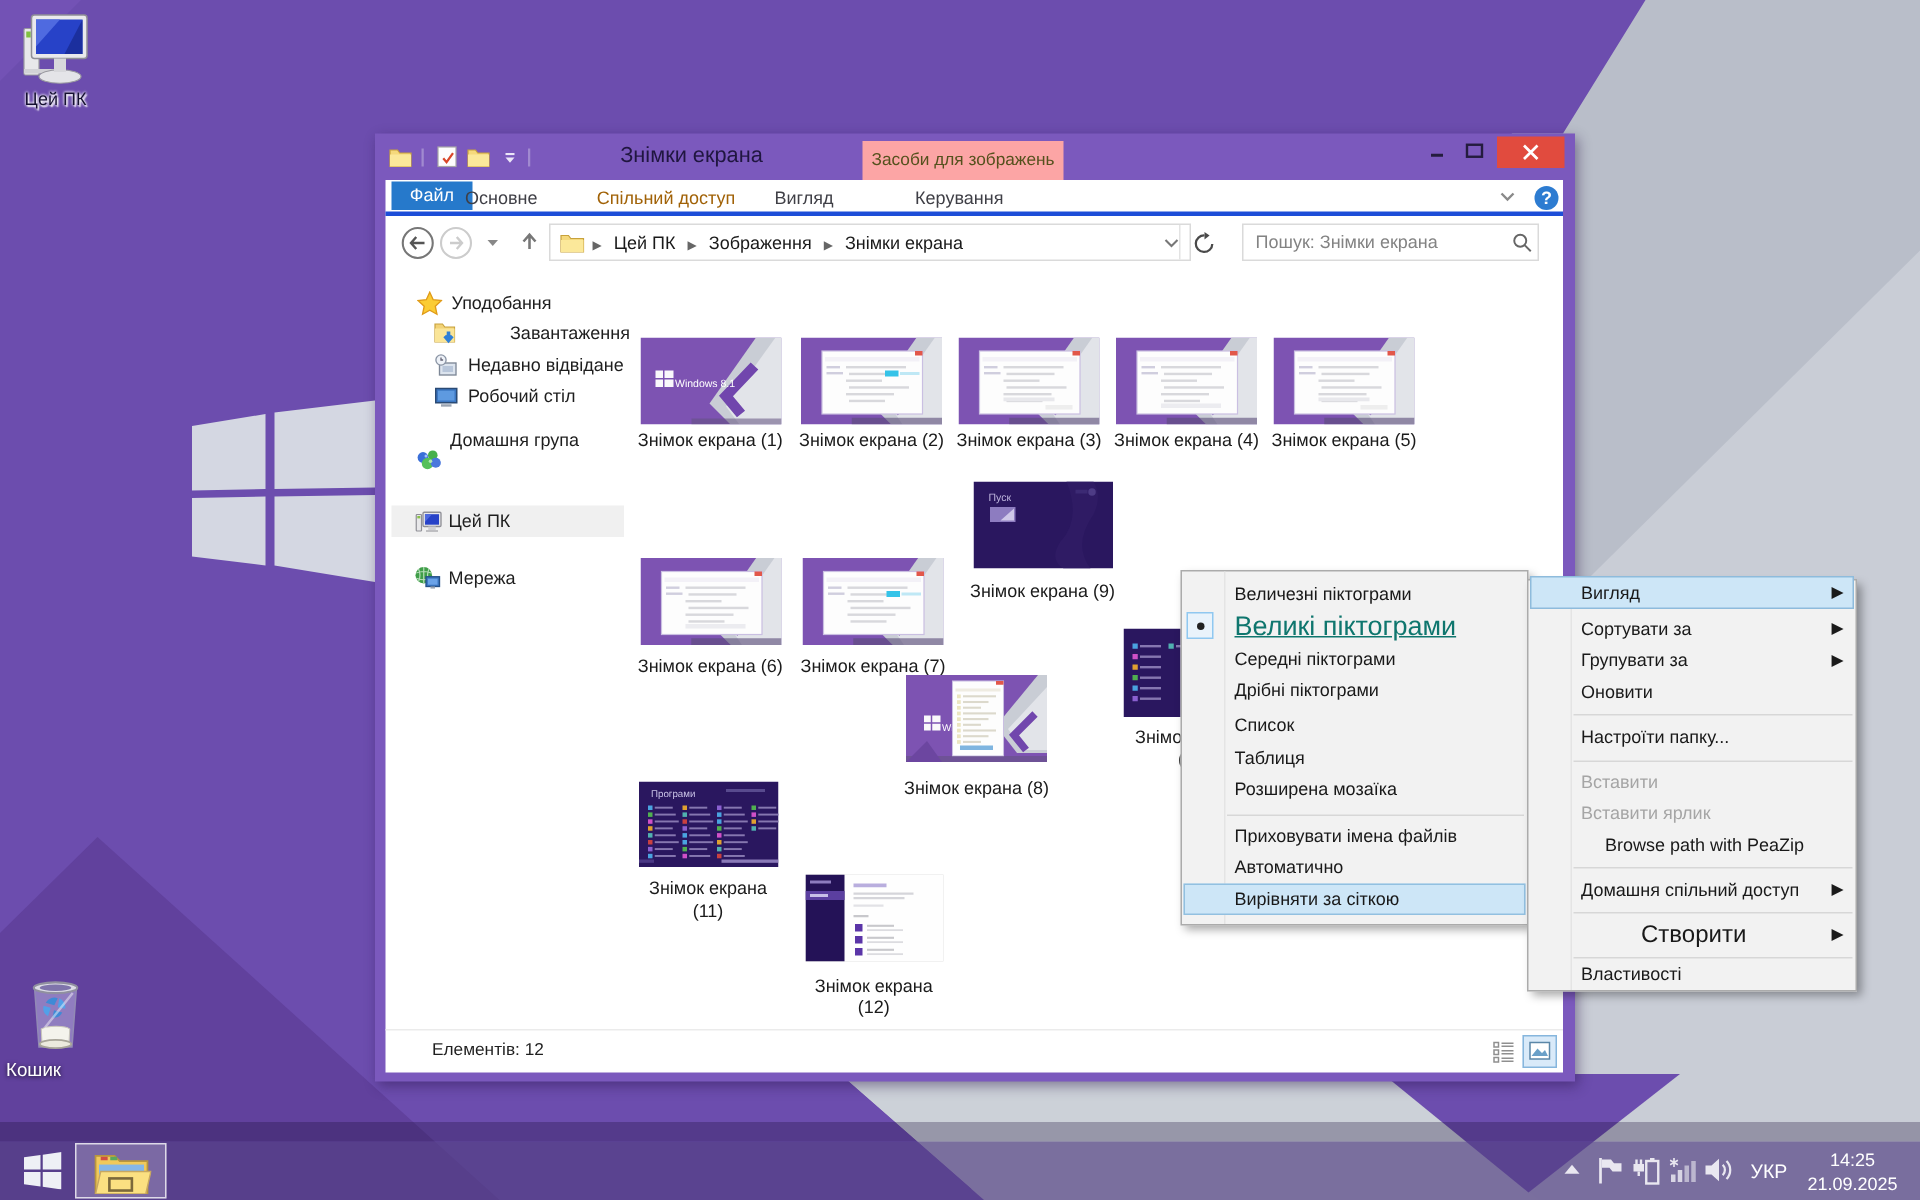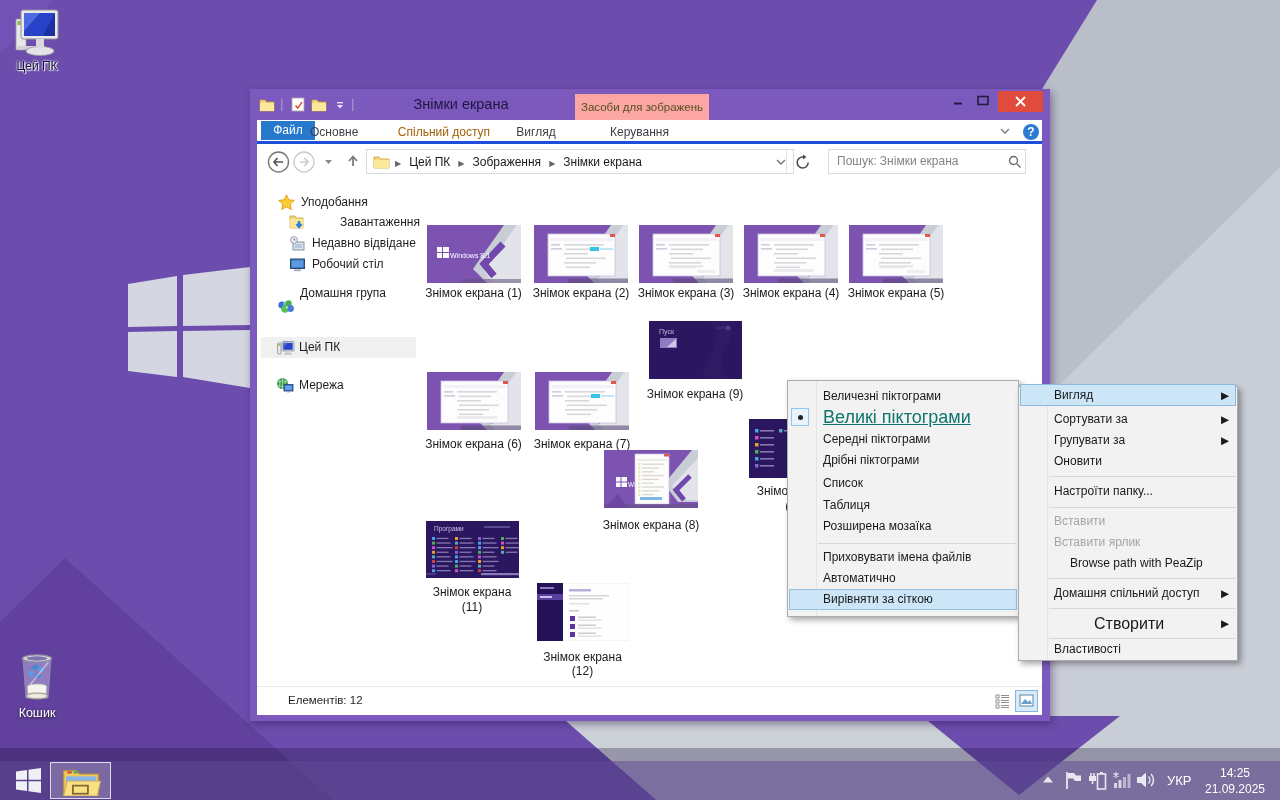--- a/index.html
+++ b/index.html
@@ -58,21 +58,21 @@
     <ellipse cx="19" cy="4.5" rx="14.5" ry="3.6" fill="#dcdce6" stroke="#90909f" stroke-width="1.4"></ellipse>
     <ellipse cx="19" cy="4.5" rx="10.5" ry="2.2" fill="#7f74ab"></ellipse>
     <path d="M9.5,32 C13,29.5 26,29.5 28.5,32 L28,41.5 C24,44 14,44 10,41.5 Z" fill="#f4f3ec" stroke="#c9c6bb" stroke-width="0.7"></path>
     <ellipse cx="19" cy="42" rx="10.5" ry="2.8" fill="#eceade" stroke="#a8a599" stroke-width="1.2"></ellipse>
     <path d="M12.5,14.5 a6.5,6.5 0 0 1 8,-3 l-2.3,4.6 z" fill="#3f8ad6"></path>
     <path d="M21.5,11.5 a6.5,6.5 0 0 1 4,7 l-5,-1 z" fill="#52a0e8"></path>
     <path d="M23.5,21 a6.5,6.5 0 0 1 -6.5,3.5 l1,-5 z" fill="#3f8ad6"></path>
     <path d="M14,23.5 a6.5,6.5 0 0 1 -3,-7 l4.8,1.4 z" fill="#52a0e8"></path>
     <line x1="30.5" y1="8" x2="12" y2="31" stroke="rgba(255,255,255,0.45)" stroke-width="1.6"></line>
   </svg>
-  <div style="position:absolute;left:-8px;right:-8px;top:52px;text-align:center;font-size:12.5px;color:#fff;text-shadow:0 1px 3px rgba(0,0,0,0.8);">Кошик</div>
+  <div style="position:absolute;left:-8px;right:-8px;top:52px;text-align:left;font-size:12.5px;color:#fff;text-shadow:0 1px 3px rgba(0,0,0,0.8);">Кошик</div>
 </div>
 
 <div class="abs" id="win" style="left:250px;top:89px;width:800px;height:632px;background:#7b59bd;box-shadow:2px 3px 8px rgba(40,20,70,0.45);">
 
   <div class="abs" style="left:0;top:0;width:100%;height:31px;">
 
     <svg class="abs" style="left:9px;top:7px;" width="110" height="18" viewBox="0 0 110 18">
       <g>
         <path d="M1,4 L6,4 L7.5,6 L15,6 L15,15 L1,15 Z" fill="#f5d97c" stroke="#c8a23c" stroke-width="0.8"></path>
         <path d="M1,7 L15,7 L15,15 L1,15 Z" fill="#fbe89a"></path>

